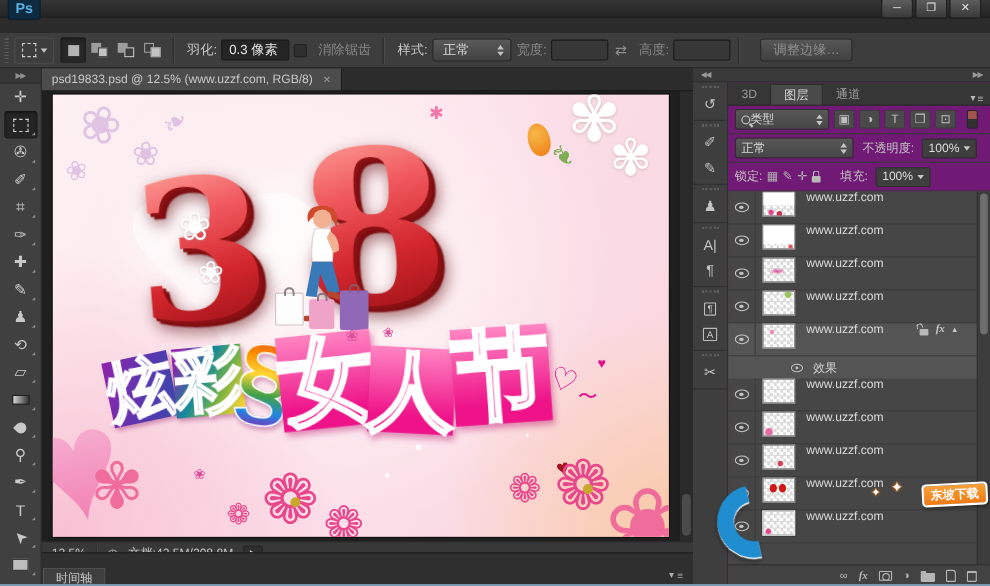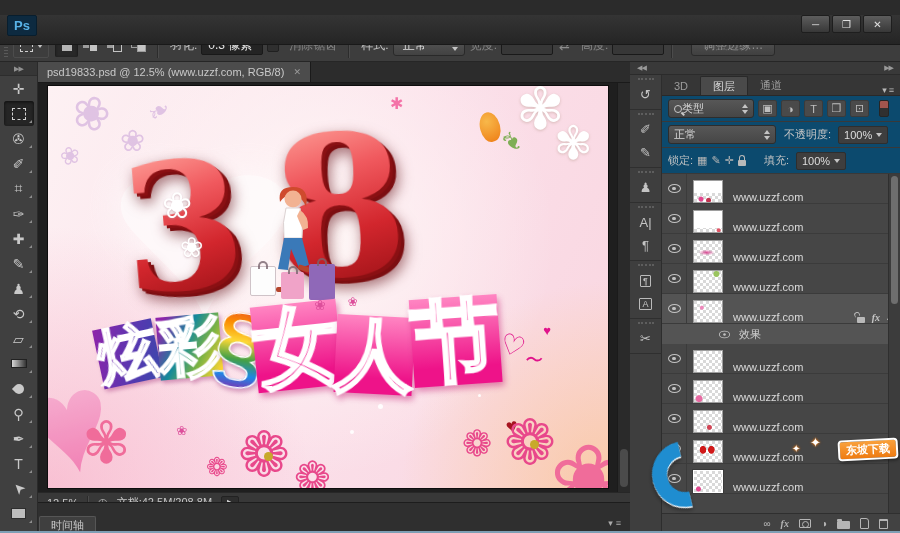--- a/index.html
+++ b/index.html
@@ -2,21 +2,21 @@
 <html><head>
 <meta charset="utf-8">
 <style>
 *{margin:0;padding:0;box-sizing:border-box}
 html,body{width:900px;height:533px;overflow:hidden}
 body{font-family:"Liberation Sans","DejaVu Sans",sans-serif;background:#1b1b1b;position:relative;-webkit-font-smoothing:antialiased}
 .app{position:absolute;inset:0;background:#2b2b2b}
 .bottomline{position:absolute;left:0;right:0;bottom:0;height:2px;background:#7e9fb5;z-index:90}
 
 
-.titlebar{position:absolute;top:15px;left:0;right:0;height:30px;background:linear-gradient(#343434,#252525);border-bottom:1px solid #191919;display:flex;z-index:10}
+.titlebar{position:absolute;top:0;left:0;right:0;height:16px;background:linear-gradient(#343434,#252525);border-bottom:1px solid #191919;display:flex;align-items:center;z-index:10}
 .pslogo{width:30px;height:21px;margin:0 12px 0 7px;background:#0d2a40;color:#58b3e8;font-weight:bold;font-size:13px;display:flex;align-items:center;justify-content:center;border-radius:2px;border:1px solid #081e2e}
 .menus{display:flex}
 .menus span{color:#d2d2d2;font-size:12px;padding:4px 9px;white-space:nowrap}
 .winctl{margin-left:auto;display:flex;margin-right:8px}
 .winbtn{width:29px;height:18px;background:linear-gradient(#5d5d5d,#383838);border:1px solid #1e1e1e;color:#e0e0e0;font-size:10px;display:flex;align-items:center;justify-content:center;margin-left:2px;border-radius:2px}
 
 
 .optbar{position:absolute;top:30px;left:0;right:0;height:32px;background:#3d3d3d;border-bottom:1px solid #262626;display:flex;align-items:center;color:#c6c6c6;font-size:12px;z-index:9}
 .gripv{width:4px;height:22px;margin:0 5px 0 4px;background:repeating-linear-gradient(180deg,#5a5a5a 0 1px,transparent 1px 3px)}
 .toolprev{width:36px;height:24px;display:flex;align-items:center;justify-content:center;gap:4px;border:1px solid #4c4c4c;border-radius:2px;margin-right:6px}
@@ -108,40 +108,40 @@
 .redh{color:#a61420}
 
 
 .rightpanel{position:absolute;top:62px;right:0;width:270px;bottom:0;background:#434343;z-index:8}
 .rphead{height:13px;background:#393939;border-bottom:1px solid #2b2b2b;display:flex;align-items:center;justify-content:space-between;padding:0 7px;color:#999;font-size:7px;letter-spacing:-1px}
 .iconstrip{position:absolute;top:13px;left:0;width:32px;bottom:0;background:#3e3e3e;border-right:1px solid #2d2d2d;display:flex;flex-direction:column;align-items:center}
 .sgrp{width:32px;display:flex;flex-direction:column;align-items:center;border-bottom:1px solid #2f2f2f;padding-bottom:3px}
 .griph{width:16px;height:3px;border-top:2px dotted #5e5e5e;margin:3px 0 2px}
 .sico{width:26px;height:23px;display:flex;align-items:center;justify-content:center;color:#c4c4c4;font-size:13px}
 .sico .boxed{border:1px solid #bbb;font-size:9px;padding:0 2px;border-radius:1px}
-.layers{position:absolute;top:13px;left:32px;right:0;bottom:0;background:#0c4a6e}
+.layers{position:absolute;top:13px;left:32px;right:0;bottom:0;background:#701a75}
 .ptabs{height:21px;background:#363636;display:flex;align-items:flex-end;border-bottom:1px solid #292929}
 .ptab{height:19px;display:flex;align-items:center;padding:0 12px;font-size:11px;color:#9c9c9c}
 .ptab.active{background:#4a4a4a;color:#d8d8d8;border:1px solid #292929;border-bottom:none;border-radius:2px 2px 0 0}
 .pmenu{margin-left:auto;display:flex;align-items:center;gap:2px;color:#b8b8b8;font-size:9px;padding-right:6px}
 .frow{height:26px;display:flex;align-items:center;padding:0 6px;gap:4px;border-bottom:1px solid #393939;color:#c4c4c4;font-size:11px}
 .fdrop{height:19px;background:linear-gradient(#575757,#464646);border:1px solid #2d2d2d;border-radius:3px;display:flex;align-items:center;padding:0 5px;gap:0;color:#d8d8d8;width:86px}
 .mag{width:8px;height:8px;border:1.5px solid #c9c9c9;border-radius:50%;position:relative;flex:none}
 .mag::after{content:"";position:absolute;width:4px;height:1.5px;background:#c9c9c9;transform:rotate(45deg);left:6px;top:7px}
 .fico{width:19px;height:17px;display:flex;align-items:center;justify-content:center;color:#bfbfbf;font-size:11px;background:#4a4a4a;border:1px solid #3b3b3b;border-radius:2px}
 .ftoggle{width:10px;height:17px;margin-left:6px;border-radius:2px;background:linear-gradient(#a2554d 0 50%,#303030 50% 100%);border:1px solid #262626}
 .bdrop{width:108px}
 .vbox{display:flex;align-items:center;gap:4px;background:#3e3e3e;border:1px solid #2e2e2e;border-radius:2px;height:18px;padding:0 5px;color:#dedede;margin-left:3px}
 .eye{width:13px;height:9px;border:1px solid #c2c2c2;border-radius:50%;position:relative;flex:none}
 .eye::after{content:"";position:absolute;width:3.5px;height:3.5px;border-radius:50%;background:#c2c2c2;left:3.6px;top:1.6px}
 .plock{width:8px;height:6px;background:#b9b9b9;border-radius:1px;position:relative;margin-top:5px;flex:none}
 .plock::before{content:"";position:absolute;left:1px;top:-5px;width:4px;height:4px;border:1.5px solid #b9b9b9;border-bottom:none;border-radius:3px 3px 0 0}
 .plock.open::before{left:-3px;transform:rotate(-18deg)}
 .list{position:absolute;top:99px;left:0;right:0;bottom:20px;overflow:hidden;background:#464646}
-.lrow{height:30px;display:flex;align-items:flex-end;border-bottom:1px solid #3b3b3b;padding-right:9px}
+.lrow{height:30px;display:flex;align-items:flex-start;border-bottom:1px solid #3b3b3b;padding-right:30px}
 .lrow.sel,.fxrow{background:#545454}
 .eyecell{width:25px;align-self:stretch;border-right:1px solid #3b3b3b;display:flex;align-items:center;justify-content:center;flex:none}
 .thumb{width:30px;height:23px;margin-left:6px;border:1px solid #9e9e9e;position:relative;flex:none;background:conic-gradient(#fff 25%,#d9d9d9 0 50%,#fff 0 75%,#d9d9d9 0) 0 0/6px 6px}
 .thumb::after{content:"";position:absolute;inset:0}
 .t0::after{background:radial-gradient(circle at 25% 86%,#e2478e 2px,transparent 3px),radial-gradient(circle at 52% 92%,#c2344f 2px,transparent 3px),linear-gradient(#fff 55%,rgba(255,255,255,0) 55%)}
 .t1::after{background:radial-gradient(circle at 88% 92%,#e05566 1.5px,transparent 2.5px),linear-gradient(#fff 82%,rgba(255,255,255,0) 82%)}
 .t2::after{background:radial-gradient(ellipse 11px 4px at 45% 55%,rgba(214,60,140,.9),transparent 72%)}
 .t3::after{background:radial-gradient(circle at 80% 14%,#9ac45e 2.5px,transparent 3.5px)}
 .t4::after{background:radial-gradient(circle at 28% 32%,#ee88bb 1.5px,transparent 2.5px)}
 .t6::after{background:radial-gradient(circle at 18% 84%,#e76aa2 3px,transparent 4px)}

